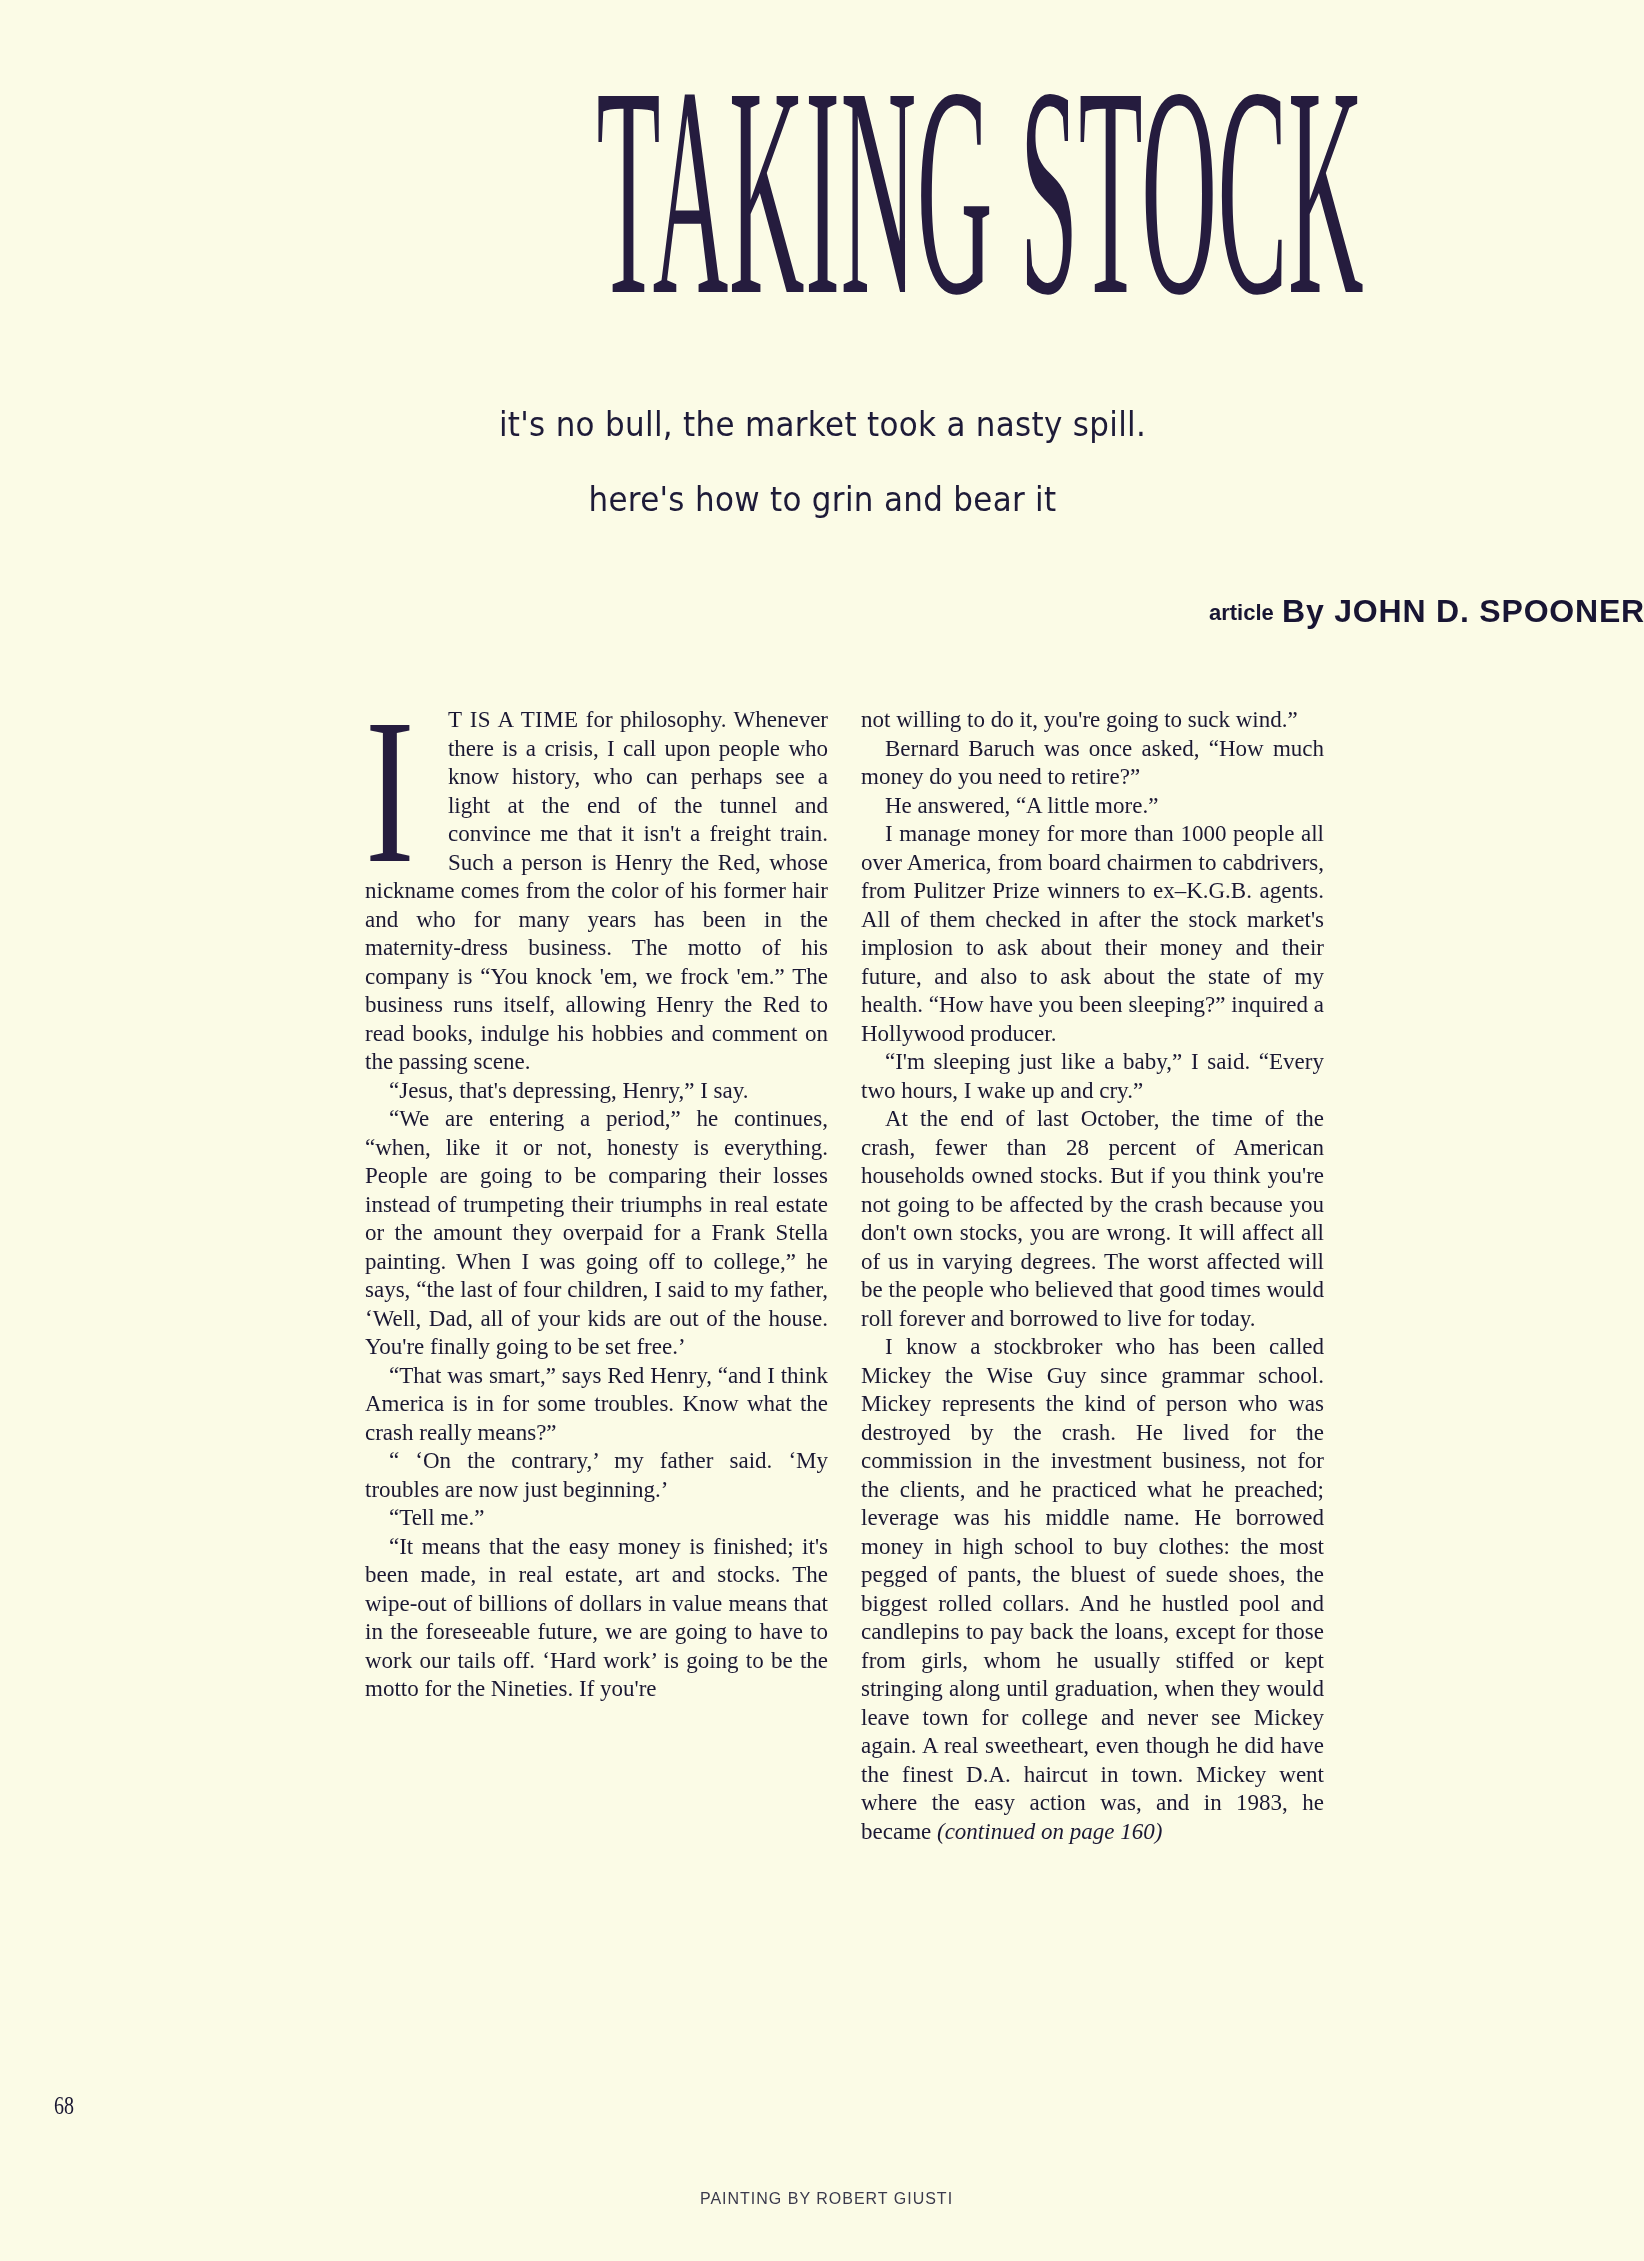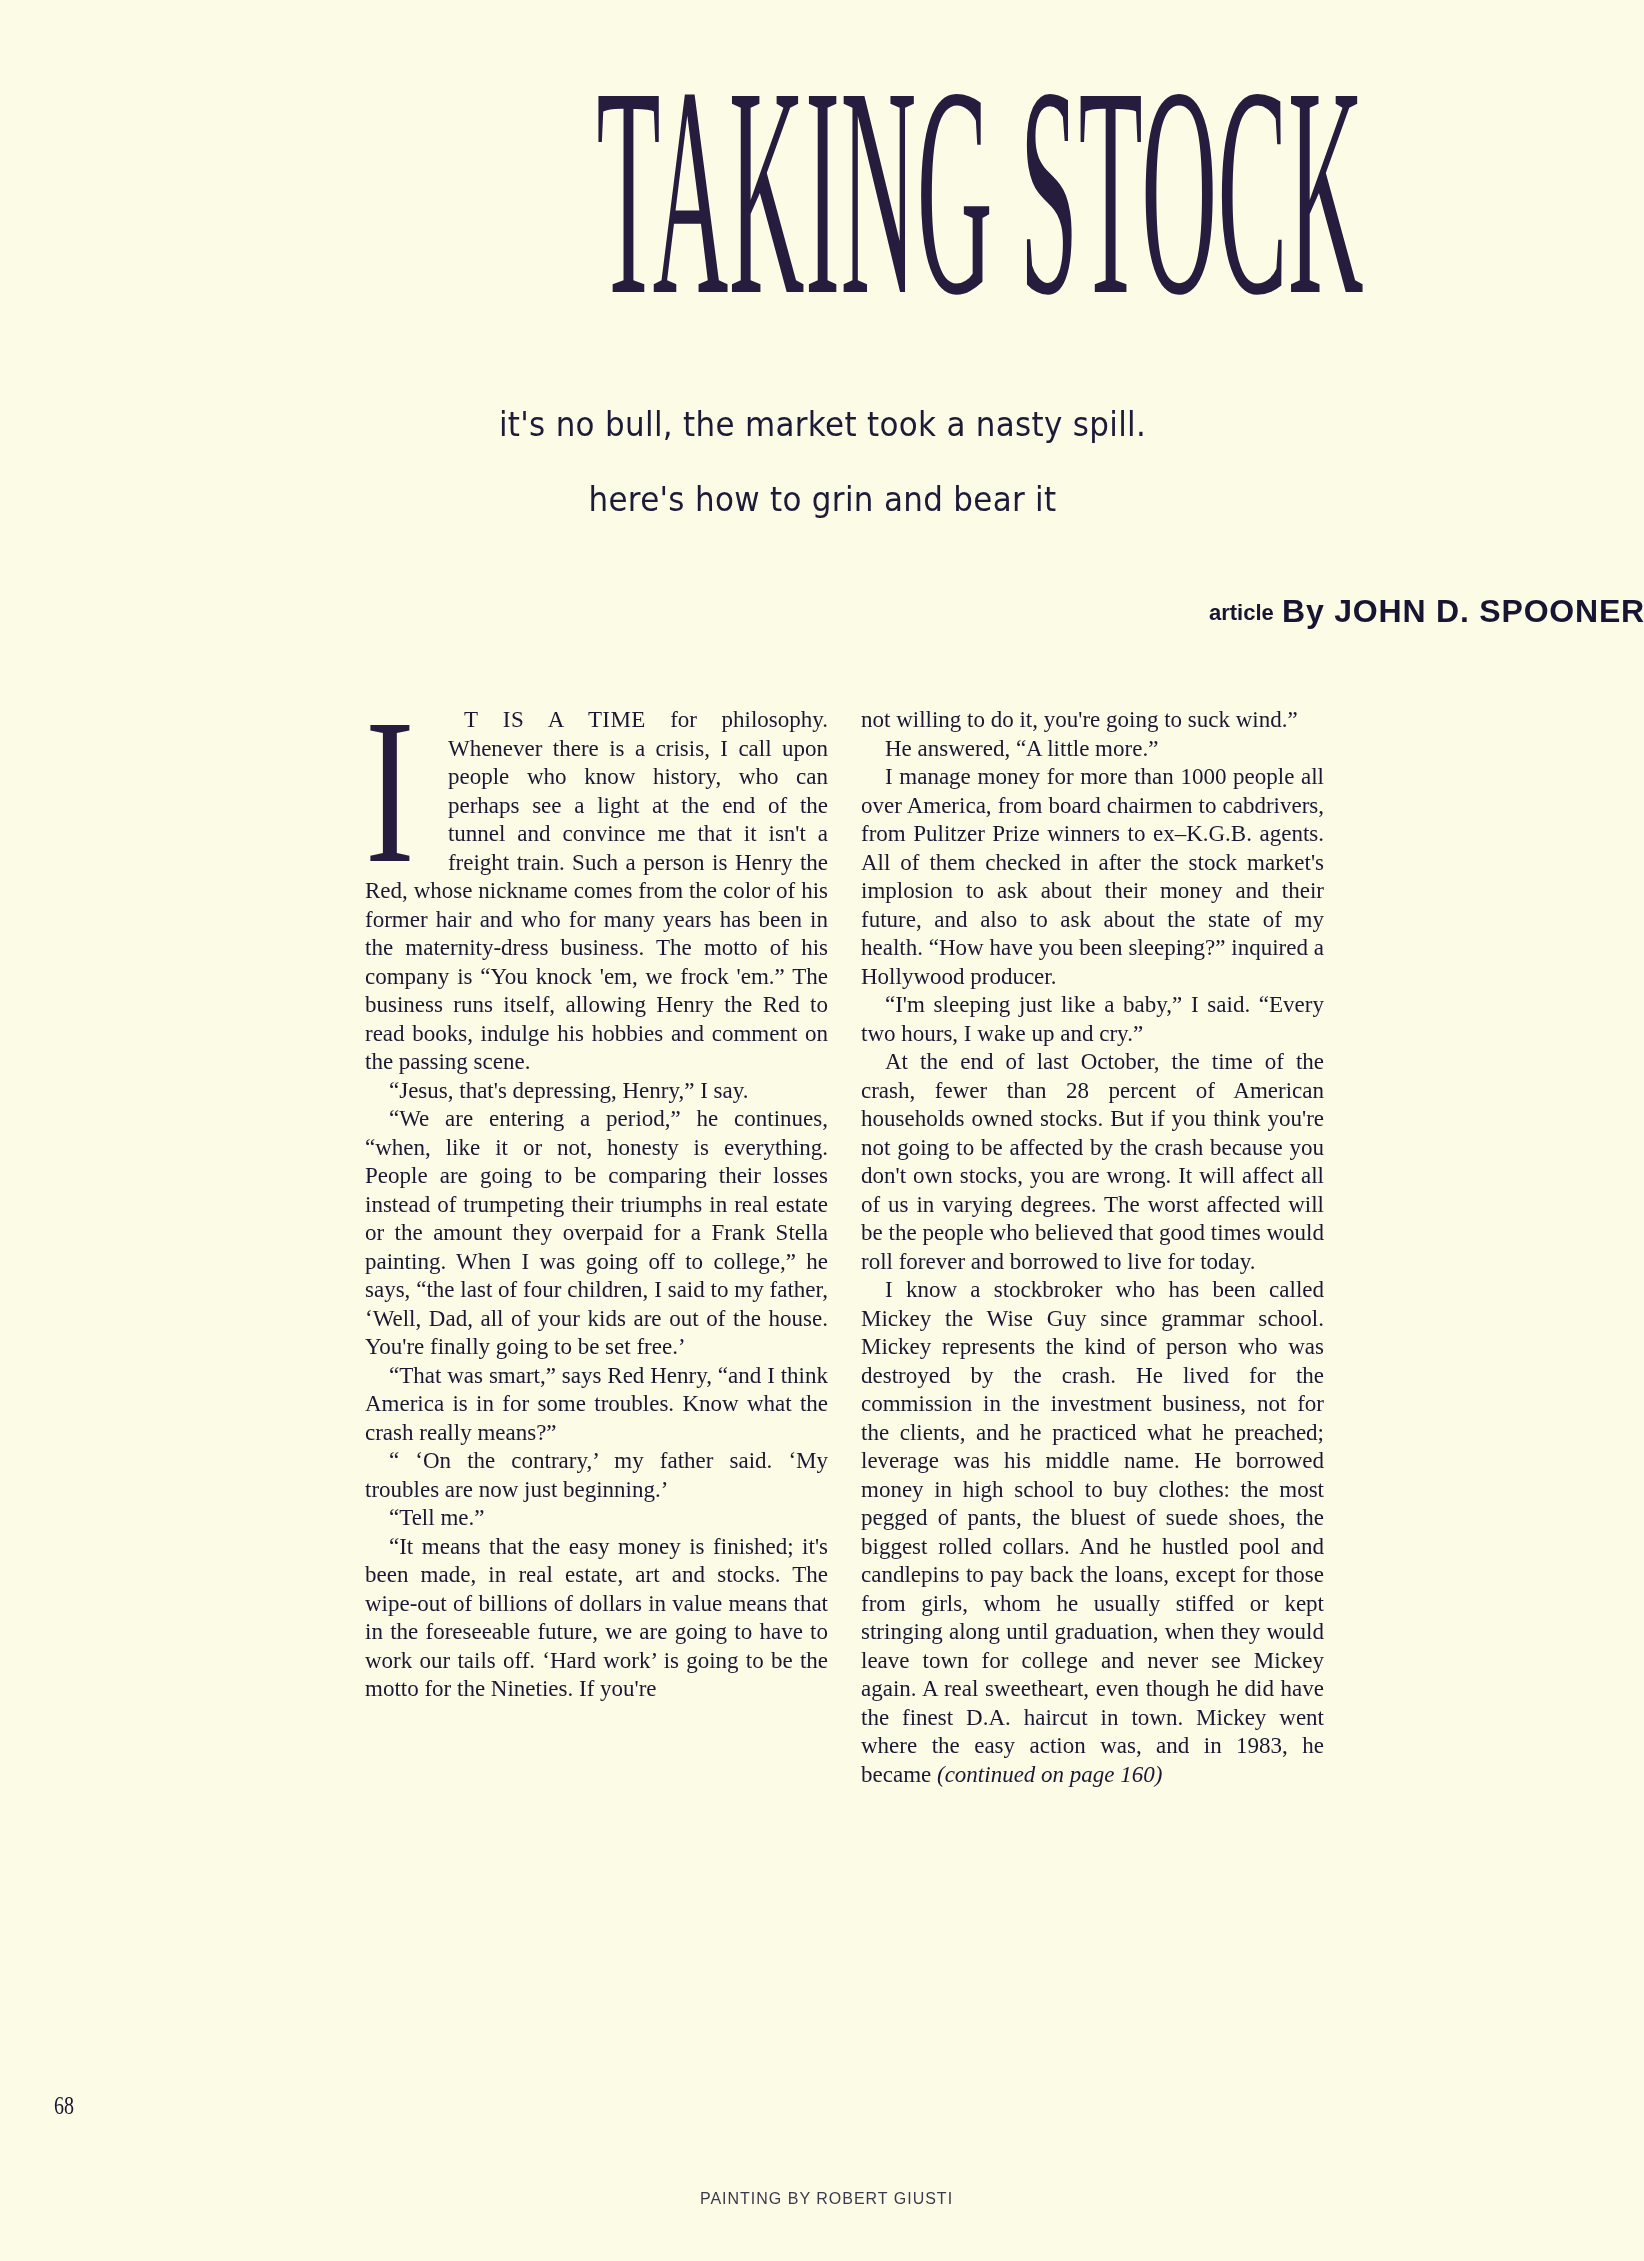--- a/index.html
+++ b/index.html
@@ -120,21 +120,20 @@
     font-weight: 400;
     font-size: 207px;
     line-height: 0.795;
     margin: 4.2px 14px -5.6px 0;
     transform: scaleX(0.72);
     transform-origin: left top;
   }
   .smallcaps {
     font-variant: small-caps;
     letter-spacing: 0.4px;
-    margin-left: 16px;
   }
   .contd {
     font-style: italic;
   }
 
   
   #folio {
     position: absolute;
     left: 54px;
     top: 2092px;
@@ -178,20 +177,21 @@
       <p>“Jesus, that's depressing, Henry,” I say.</p>
       <p>“We are entering a period,” he continues, “when, like it or not, honesty is everything. People are going to be comparing their losses instead of trumpeting their triumphs in real estate or the amount they overpaid for a Frank Stella painting. When I was going off to college,” he says, “the last of four children, I said to my father, ‘Well, Dad, all of your kids are out of the house. You're finally going to be set free.’</p>
       <p>“That was smart,” says Red Henry, “and I think America is in for some troubles. Know what the crash really means?”</p>
       <p>“ ‘On the contrary,’ my father said. ‘My troubles are now just beginning.’</p>
       <p>“Tell me.”</p>
       <p>“It means that the easy money is finished; it's been made, in real estate, art and stocks. The wipe-out of billions of dollars in value means that in the foreseeable future, we are going to have to work our tails off. ‘Hard work’ is going to be the motto for the Nineties. If you're</p>
     </div>
 
     <div class="col" id="col-right">
       <p class="first">not willing to do it, you're going to suck wind.”</p>
+      <p>Bernard Baruch was once asked, “How much money do you need to retire?”</p>
       <p>He answered, “A little more.”</p>
       <p>I manage money for more than 1000 people all over America, from board chairmen to cabdrivers, from Pulitzer Prize winners to ex–K.G.B. agents. All of them checked in after the stock market's implosion to ask about their money and their future, and also to ask about the state of my health. “How have you been sleeping?” inquired a Hollywood producer.</p>
       <p>“I'm sleeping just like a baby,” I said. “Every two hours, I wake up and cry.”</p>
       <p>At the end of last October, the time of the crash, fewer than 28 percent of American households owned stocks. But if you think you're not going to be affected by the crash because you don't own stocks, you are wrong. It will affect all of us in varying degrees. The worst affected will be the people who believed that good times would roll forever and borrowed to live for today.</p>
       <p><span>I know a stockbroker who has been called Mickey the Wise Guy since grammar school. Mickey represents the kind of person who was destroyed by the crash. He lived for the commission in the investment business, not for the clients, and he practiced what he preached; leverage was his middle name. He borrowed money in high school to buy clothes: the most pegged of pants, the bluest of suede shoes, the biggest rolled collars. And he hustled pool and candlepins to pay back the loans, except for those from girls, whom he usually stiffed or kept stringing along until graduation, when they would leave town for college and never see Mickey again. A real sweetheart, even though he did have the finest D.A. haircut in town. Mickey went where the easy action was, and in 1983, he became  </span><span class="contd">(continued on page 160)</span></p>
     </div>
 
   </div>
 
   <div id="folio">68</div>

